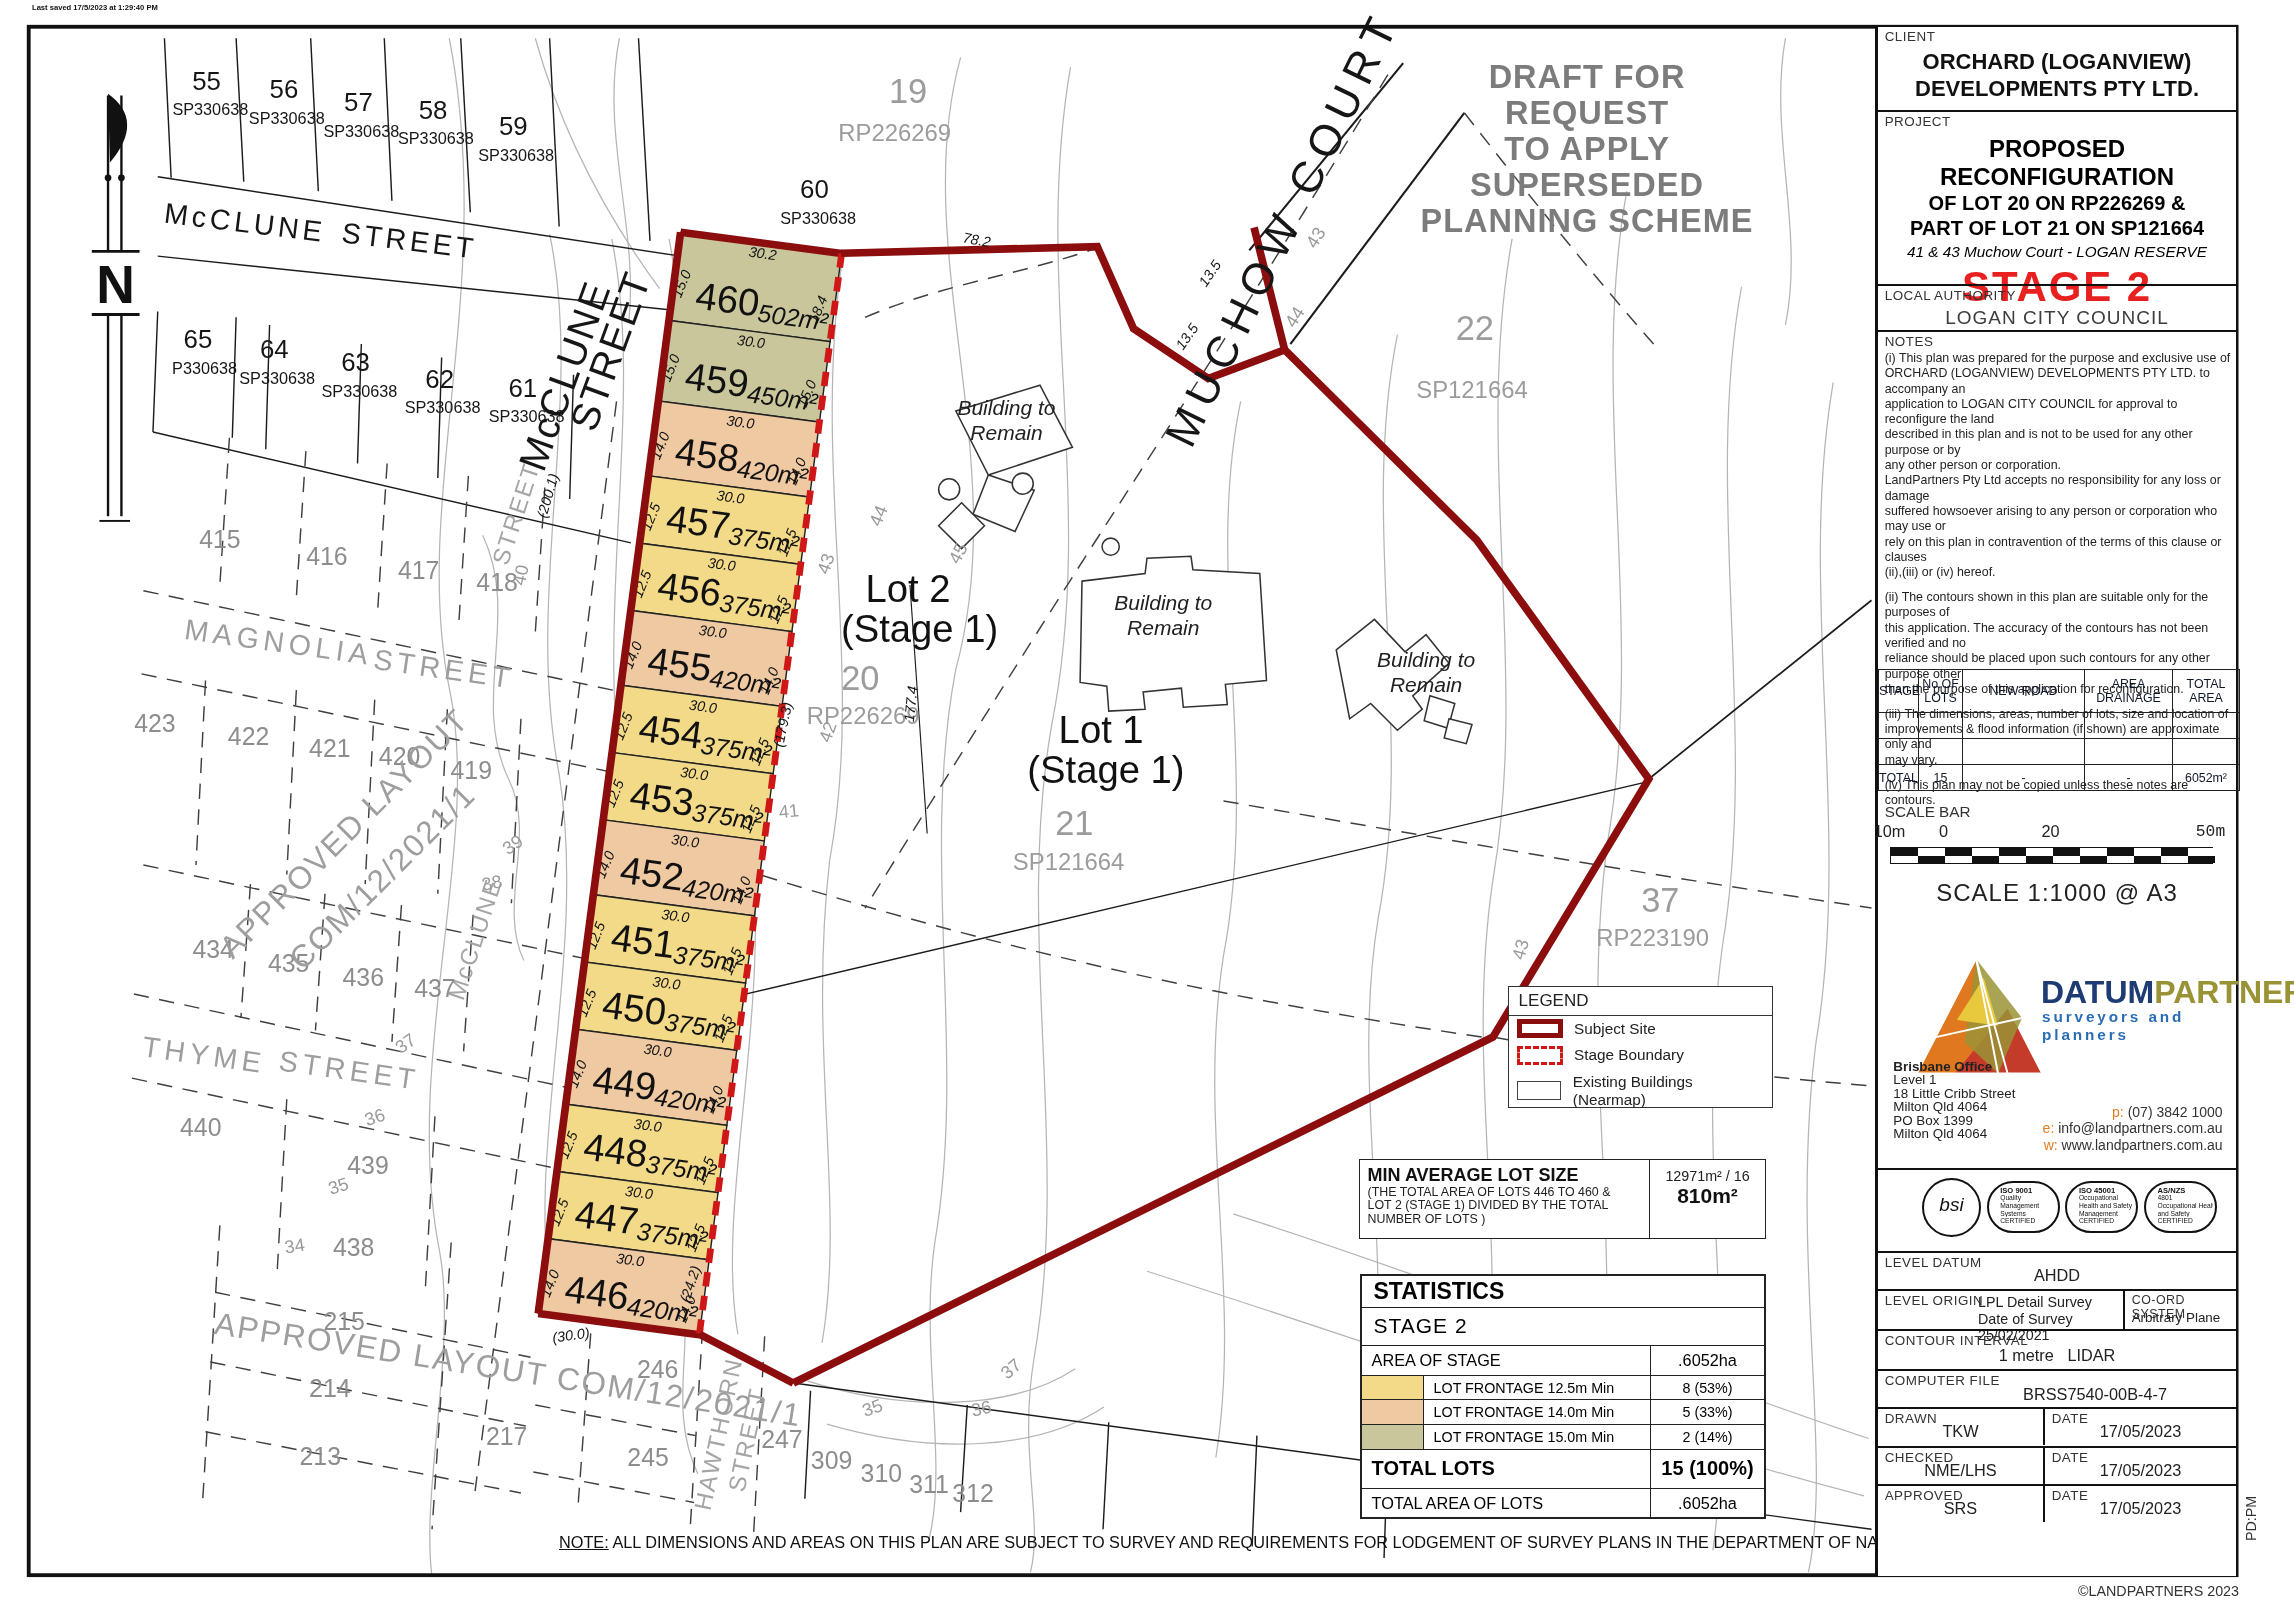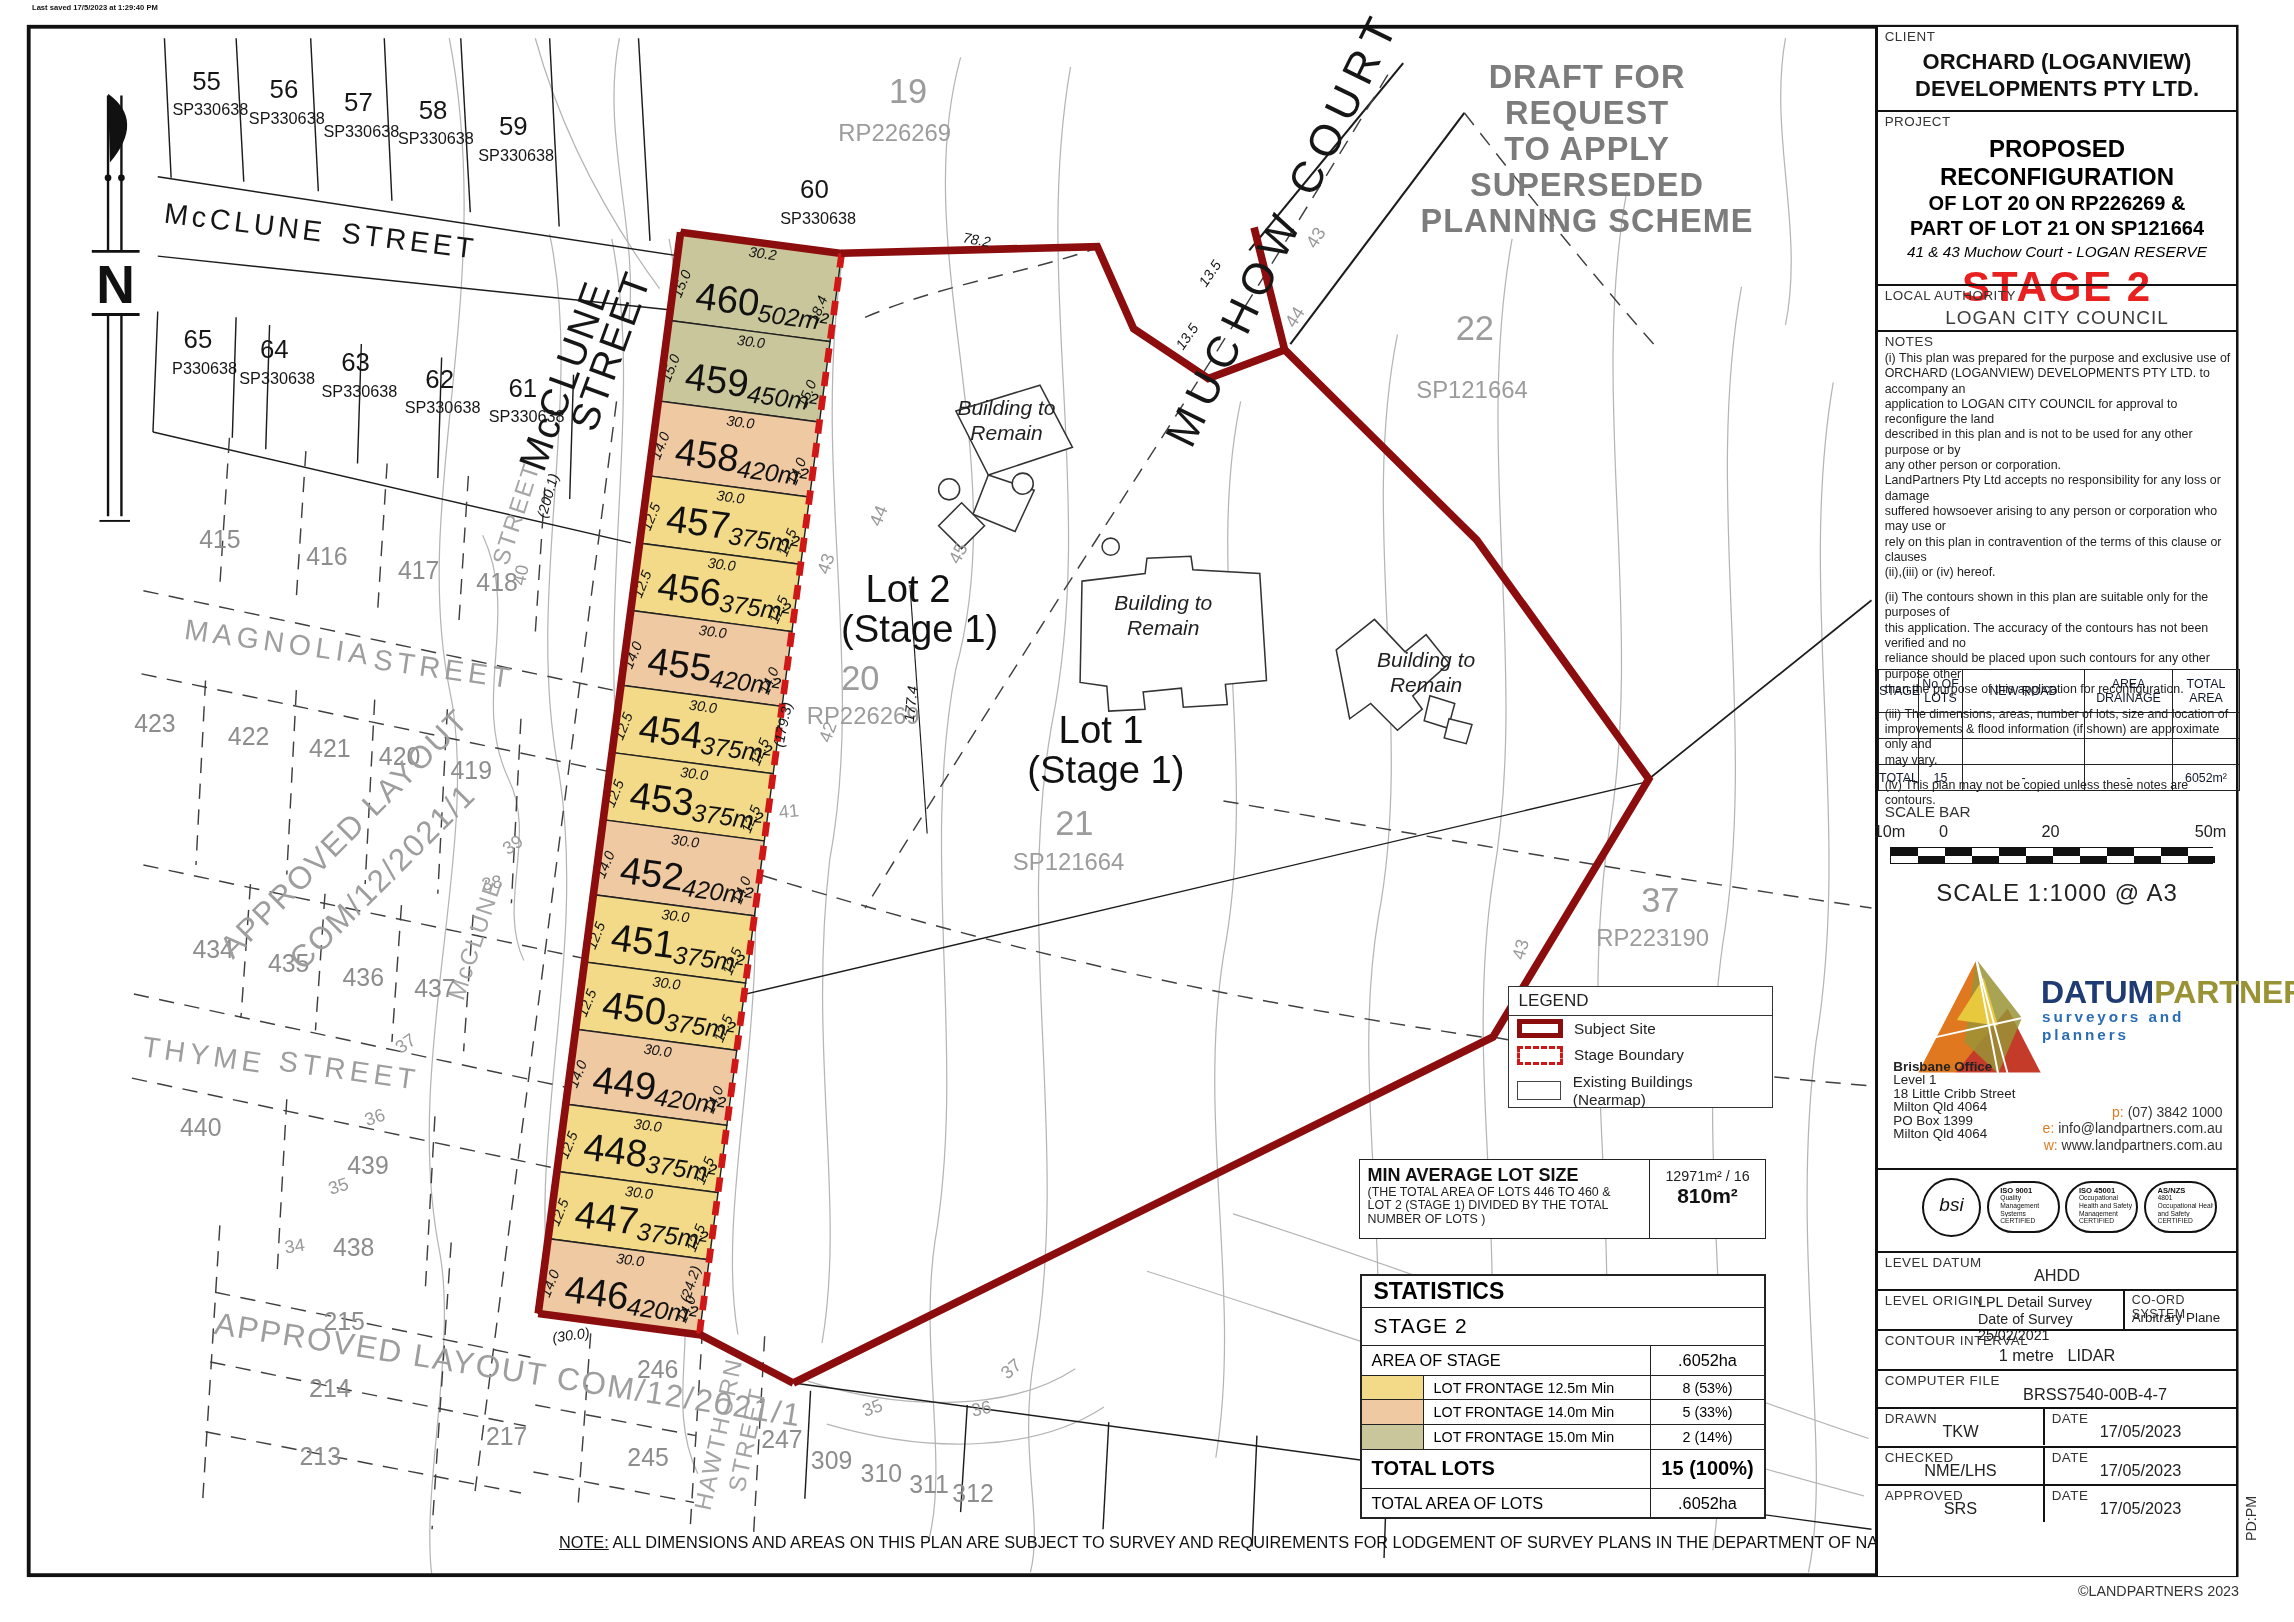--- a/index.html
+++ b/index.html
@@ -665,21 +665,21 @@
         </tbody>
       </table>
     </div>
 
     <div class="sec" style="top:770px;height:128px;border-top:none;">
       <span id="sb-label">SCALE BAR</span>
       <div id="sb-ticks">
           <span style="left: 0px;">10m</span>
           <span style="left: 54px;">0</span>
           <span style="left: 161px;">20</span>
-          <span style="left: 321px;">50m</span>
+          <span style="left: 321px; font-family: Liberation Mono, monospace;">50m</span>
         </div>
       <div id="scalebar">
           <i style="background: rgb(17, 17, 17);"></i>
           <i style="background: rgb(255, 255, 255);"></i>
           <i style="background: rgb(17, 17, 17);"></i>
           <i style="background: rgb(255, 255, 255);"></i>
           <i style="background: rgb(17, 17, 17);"></i>
           <i style="background: rgb(255, 255, 255);"></i>
           <i style="background: rgb(17, 17, 17);"></i>
           <i style="background: rgb(255, 255, 255);"></i>

